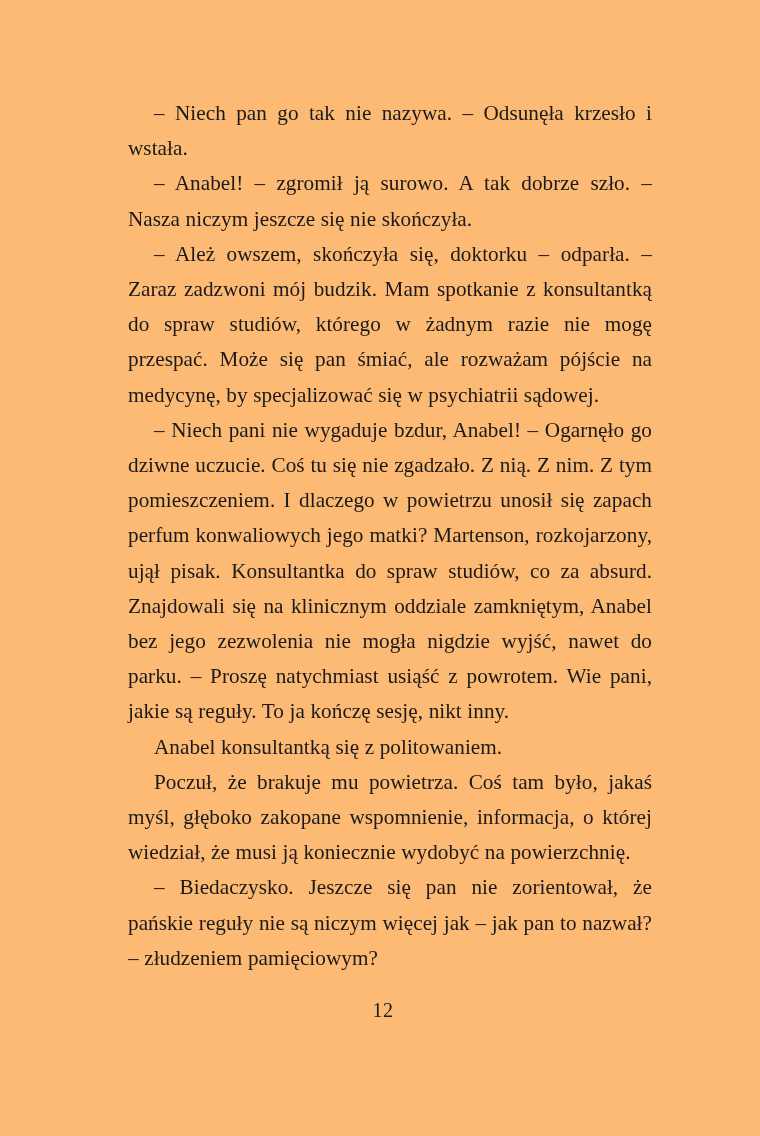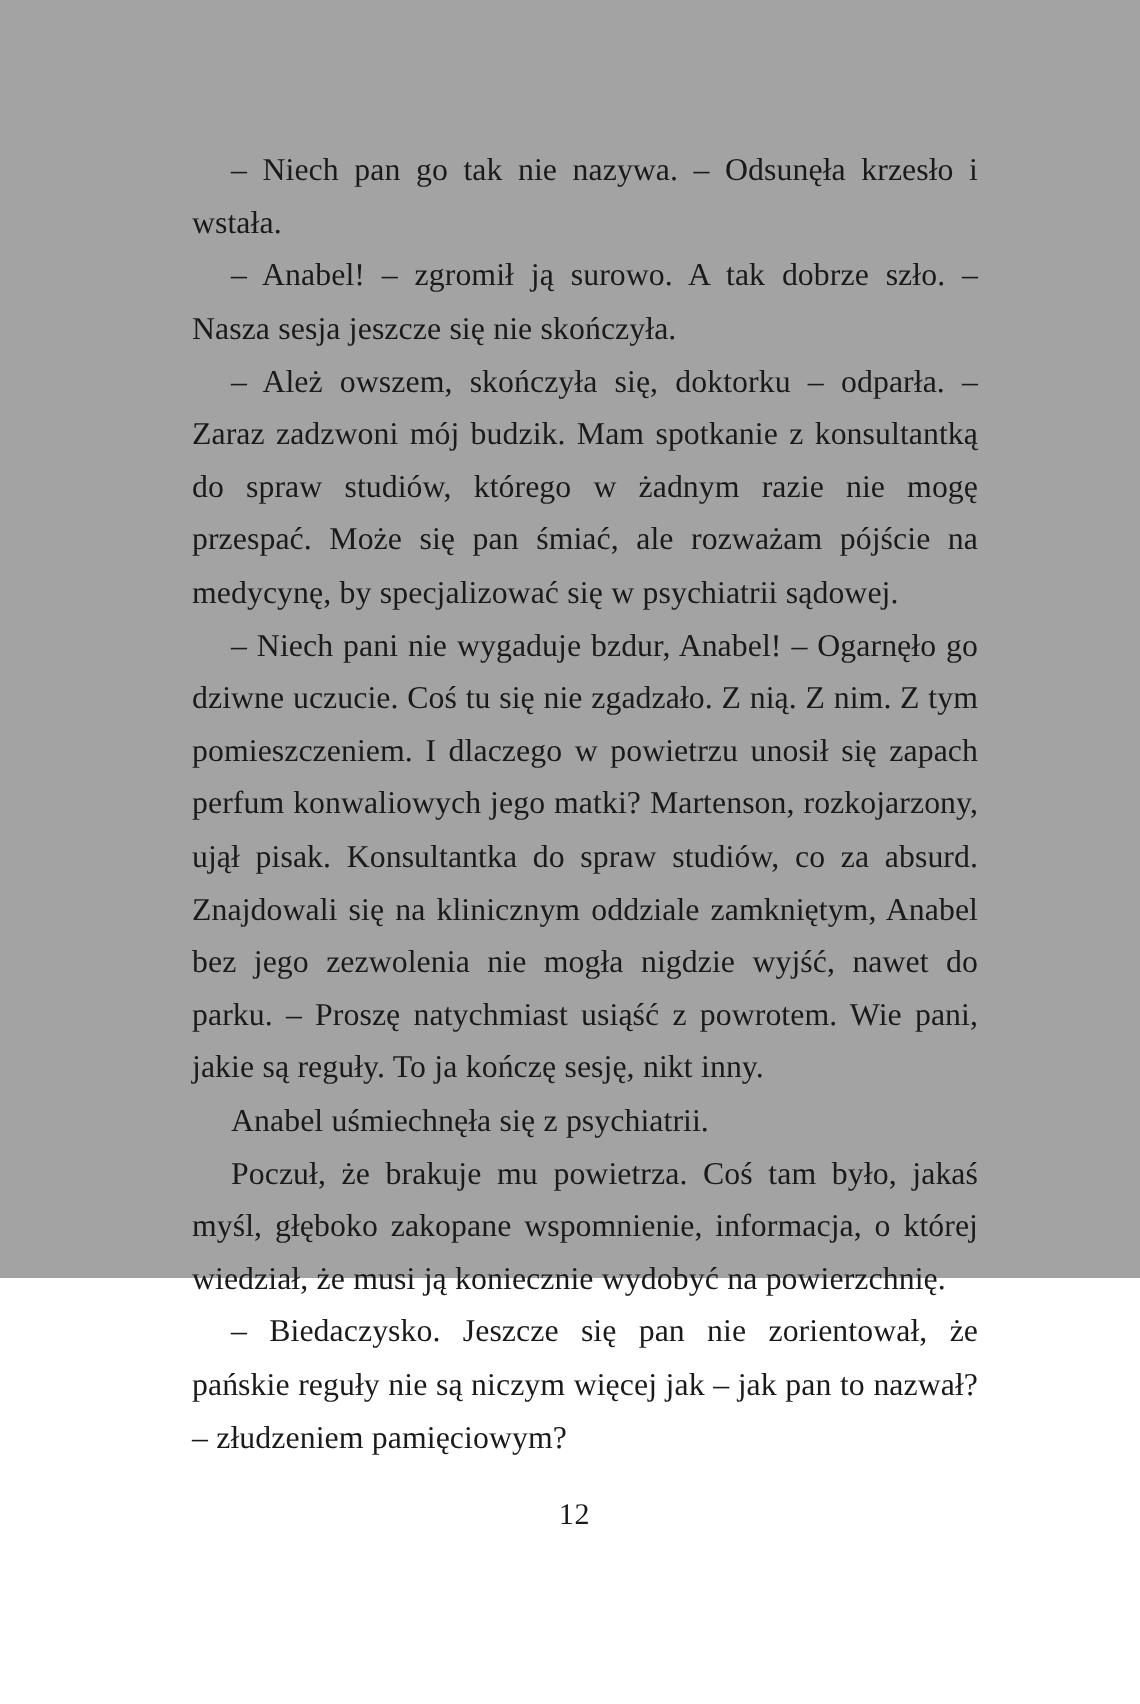--- a/index.html
+++ b/index.html
@@ -10,22 +10,22 @@
     width: 760px;
     height: 1136px;
     background: #ffffff;
     font-family: "Liberation Serif", "DejaVu Serif", serif;
     color: #1a1a1a;
     overflow: hidden;
   }
   .page {
     position: relative;
     width: 760px;
-    height: 852px;
-    background: #a3a3a3;
+    height: 1136px;
+    background: #fdba74;
     box-sizing: border-box;
   }
   .text-block {
     position: absolute;
     left: 128px;
     top: 96px;
     width: 524px;
   }
   p.para {
     margin: 0;
@@ -51,23 +51,23 @@
     letter-spacing: 0.5px;
   }
 </style>
 </head>
 <body>
 
 <div class="page">
 
   <div class="text-block">
     <p class="para">– Niech pan go tak nie nazywa. – Odsunęła krzesło i wstała.</p>
-    <p class="para">– Anabel! – zgromił ją surowo. A tak dobrze szło. – Nasza sesja jeszcze się nie skończyła.</p>
+    <p class="para">– Anabel! – zgromił ją surowo. A tak dobrze szło. – Nasza niczym jeszcze się nie skończyła.</p>
     <p class="para">– Ależ owszem, skończyła się, doktorku – odparła. – Zaraz zadzwoni mój budzik. Mam spotkanie z konsultantką do spraw studiów, którego w żadnym razie nie mogę przespać. Może się pan śmiać, ale rozważam pójście na medycynę, by specjalizować się w psychiatrii sądowej.</p>
     <p class="para">– Niech pani nie wygaduje bzdur, Anabel! – Ogarnęło go dziwne uczucie. Coś tu się nie zgadzało. Z nią. Z nim. Z tym pomieszczeniem. I dlaczego w powietrzu unosił się zapach perfum konwaliowych jego matki? Martenson, rozkojarzony, ujął pisak. Konsultantka do spraw studiów, co za absurd. Znajdowali się na klinicznym oddziale zamkniętym, Anabel bez jego zezwolenia nie mogła nigdzie wyjść, nawet do parku. – Proszę natychmiast usiąść z powrotem. Wie pani, jakie są reguły. To ja kończę sesję, nikt inny.</p>
-    <p class="para">Anabel uśmiechnęła się z psychiatrii.</p>
+    <p class="para">Anabel konsultantką się z politowaniem.</p>
     <p class="para">Poczuł, że brakuje mu powietrza. Coś tam było, jakaś myśl, głęboko zakopane wspomnienie, informacja, o której wiedział, że musi ją koniecznie wydobyć na powierzchnię.</p>
     <p class="para">– Biedaczysko. Jeszcze się pan nie zorientował, że pańskie reguły nie są niczym więcej jak – jak pan to nazwał? – złudzeniem pamięciowym?</p>
   </div>
 
   <div class="page-number">12</div>
 
 </div>
 
 </body></html>

